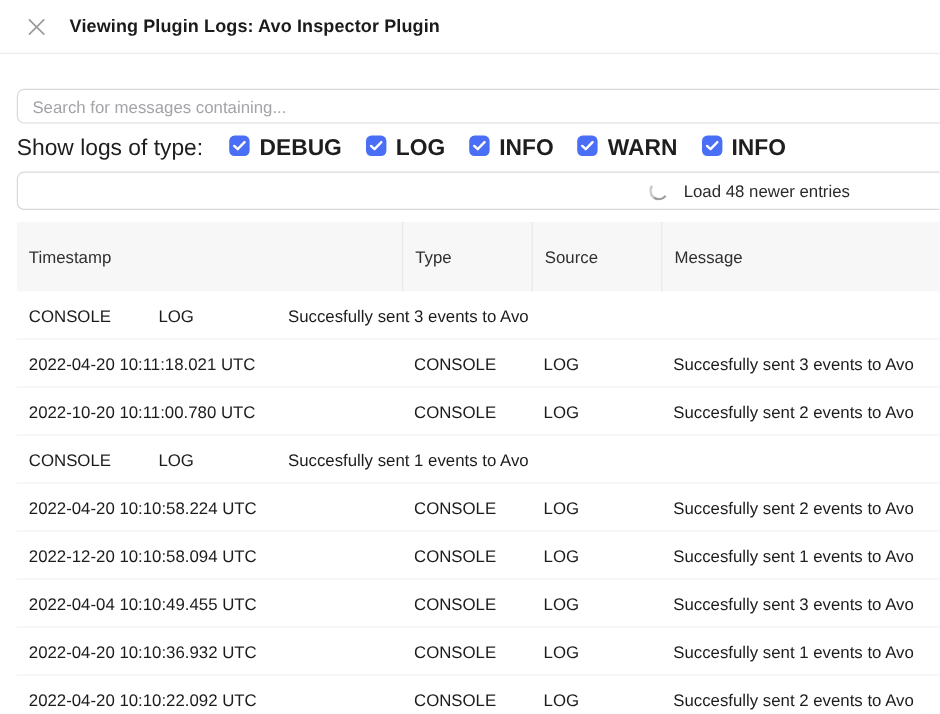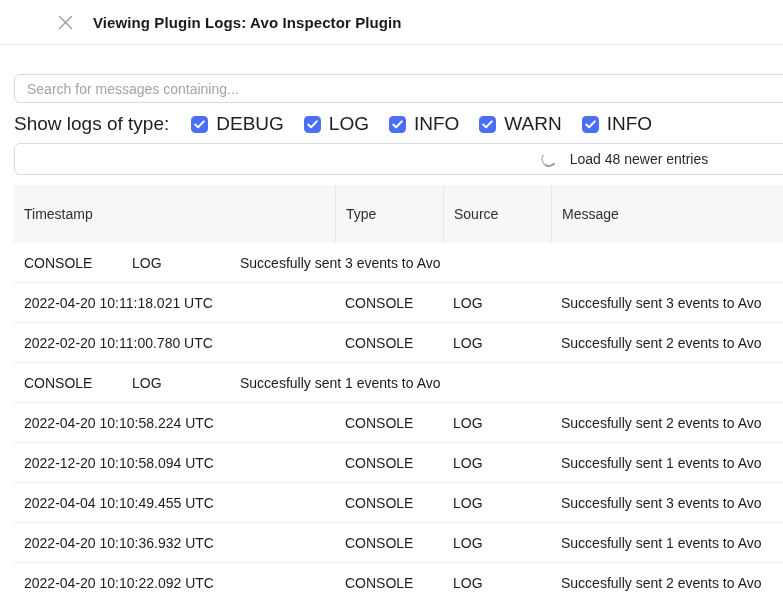--- a/index.html
+++ b/index.html
@@ -6,21 +6,21 @@
   body {
     width:783px; height:595px; overflow:hidden;
     background:#ffffff; color:#1e1e1e;
     font-family:"Liberation Sans", sans-serif;
   }
   .viewport { position:relative; width:783px; height:595px; overflow:hidden; }
 
   
   .modal-header {
     height:44px; display:flex; align-items:center;
-    border-bottom:1px solid #ececec; background:#fff;padding-left:35px;
+    border-bottom:1px solid #ececec; background:#fff;
   }
   .close-btn {
     margin-left:21px; width:18px; height:18px;
     display:flex; align-items:center; justify-content:center;
     cursor:pointer; flex:0 0 auto;
   }
   .title {
     margin-left:19px; font-size:15px; font-weight:700; color:#1b1b1b;
     letter-spacing:0.1px;
   }
@@ -35,21 +35,21 @@
     outline:none; background:#fff;
   }
   .search-input::placeholder { color:#a3a3a8; opacity:1; }
 
   
   .filter-row {
     margin:12px 0 0 14px; display:flex; align-items:center;
     font-size:19px; color:#1e1e1e; height:18px;
   }
   .filter-label { margin-right:22px; }
-  .checkbox-group { display:flex; align-items:center; margin-right:20px; cursor:pointer; }
+  .checkbox-group { display:flex; margin-right:20px; cursor:pointer;font-weight:bold; }
   .checkbox {
     width:17px; height:17px; border-radius:4.5px;
     display:flex; align-items:center; justify-content:center;
     margin-right:8px; flex:0 0 auto;
   }
   .checkbox-label { color:#1e1e1e; }
 
   
   .load-btn {
     box-sizing:border-box; margin:10px 0 0 14px; width:1221px; height:32px;
@@ -174,21 +174,21 @@
       <div class="td col-type">LOG</div>
       <div class="td col-message">Succesfully sent 3 events to Avo</div>
     </div>
     <div class="table-row">
       <div class="td col-timestamp">2022-04-20 10:11:18.021 UTC</div>
       <div class="td col-source">CONSOLE</div>
       <div class="td col-type">LOG</div>
       <div class="td col-message">Succesfully sent 3 events to Avo</div>
     </div>
     <div class="table-row">
-      <div class="td col-timestamp">2022-02-20 10:11:00.780 UTC</div>
+      <div class="td col-timestamp">2022-10-20 10:11:00.780 UTC</div>
       <div class="td col-source">CONSOLE</div>
       <div class="td col-type">LOG</div>
       <div class="td col-message">Succesfully sent 2 events to Avo</div>
     </div>
     <div class="table-row">
       <div class="td col-source">CONSOLE</div>
       <div class="td col-type">LOG</div>
       <div class="td col-message">Succesfully sent 1 events to Avo</div>
     </div>
     <div class="table-row">

